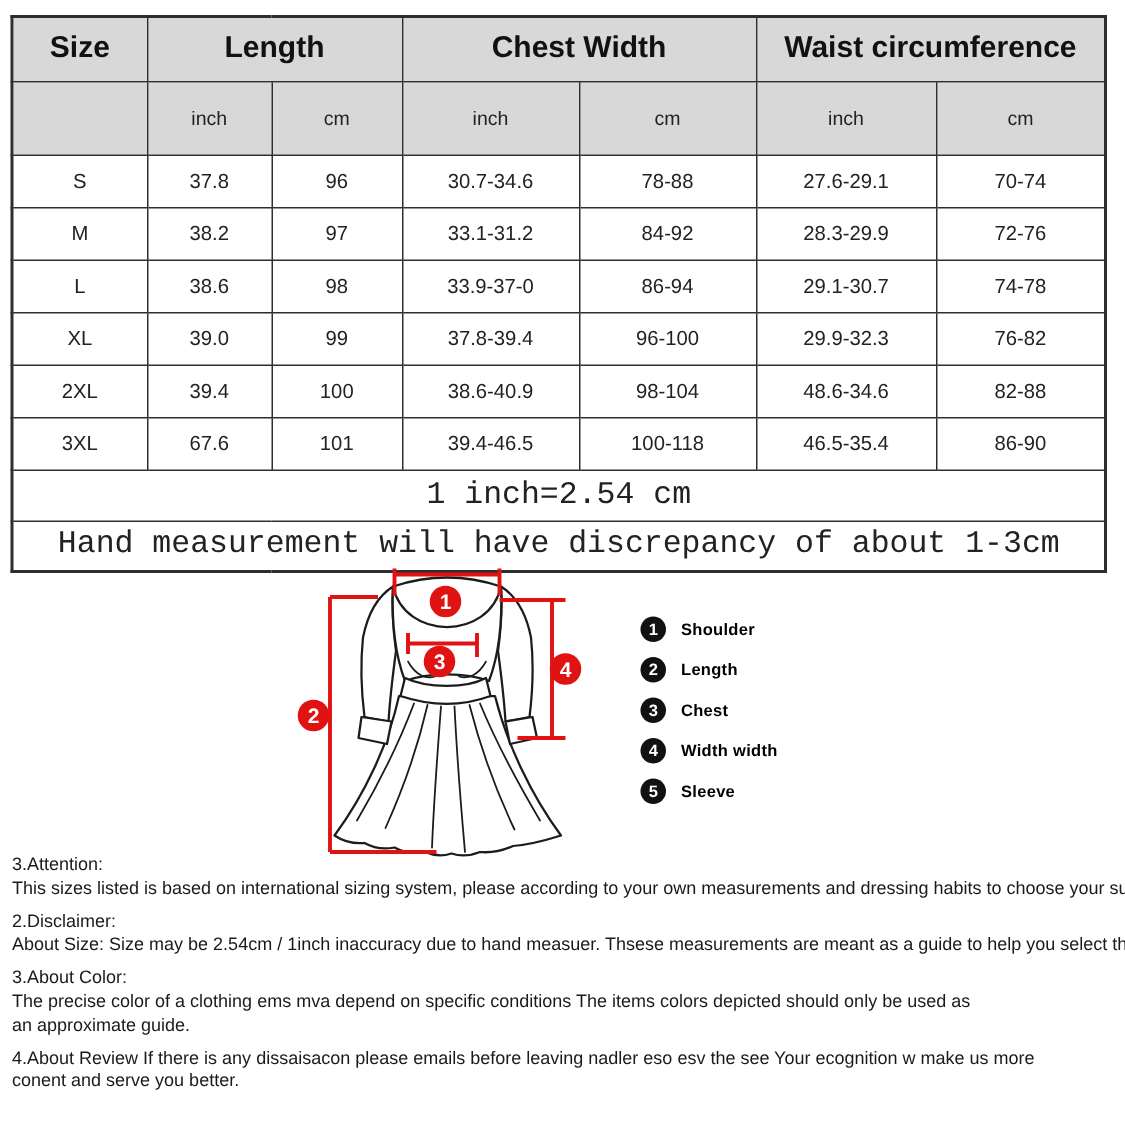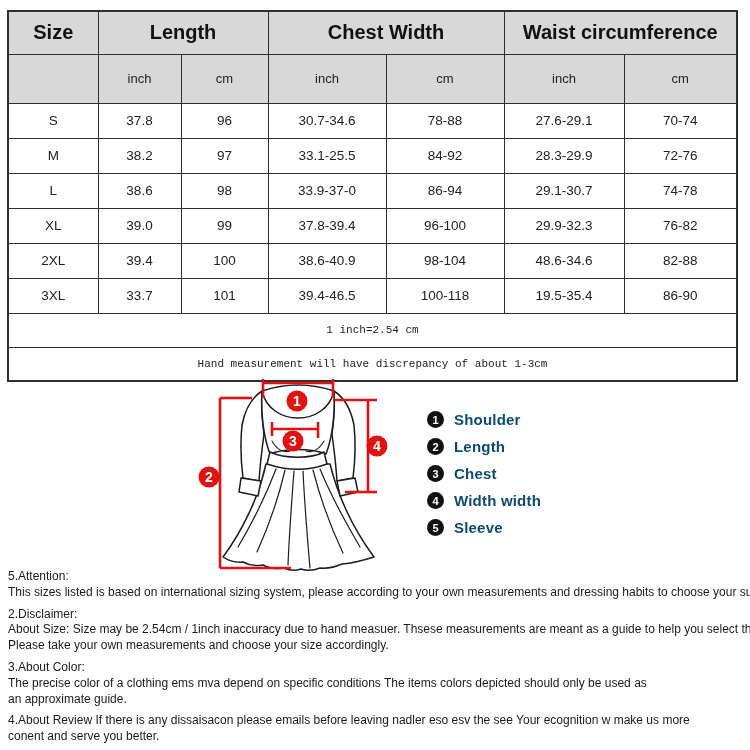--- a/index.html
+++ b/index.html
@@ -17,31 +17,31 @@
     border:1px solid #2e2e2e;text-align:center;vertical-align:middle;
     padding:0;overflow:hidden;white-space:nowrap;
   }
   tr.head-row{height:43px;}
   tr.head-row th{background:#d8d8d8;font-size:20px;font-weight:bold;color:#111;}
   tr.unit-row{height:49px;}
   tr.unit-row td{background:#d8d8d8;font-size:13px;color:#222;}
   tr.data-row{height:35px;}
   tr.data-row td{font-size:13.5px;color:#222;background:#fff;}
   tr.note-row{height:34px;}
-  tr.note-row td{font-family:"Liberation Mono", monospace;font-size:11px;color:#222;background:#fff;}
+  tr.note-row td{font-family:"Liberation Mono", monospace;font-size:21px;color:#222;background:#fff;}
   
   .diagram-svg{position:absolute;left:195px;top:370px;width:210px;height:212px;}
   .legend{position:absolute;left:427px;top:406px;width:150px;}
   .legend-item{display:flex;align-items:center;height:27px;}
   .legend-bullet{
     width:17px;height:17px;border-radius:50%;background:#111;color:#fff;
     font-size:11px;font-weight:bold;display:flex;align-items:center;justify-content:center;
     flex:0 0 17px;
   }
-  .legend-label{margin-left:10px;font-size:15px;font-weight:bold;color:#0c4a6e;letter-spacing:.2px;}
+  .legend-label{margin-left:10px;font-size:11px;font-weight:bold;color:#000000;letter-spacing:.2px;}
   
   .notes{position:absolute;left:8px;top:569px;width:740px;font-size:12px;line-height:15.8px;color:#1a1a1a;}
   .note-block{margin-bottom:6px;}
   .note-line{white-space:nowrap;}
 </style>
 </head>
 <body>
 
 <div class="size-table-wrap">
   <table class="size-table">
@@ -76,21 +76,21 @@
         <td>96</td>
         <td>30.7-34.6</td>
         <td>78-88</td>
         <td>27.6-29.1</td>
         <td>70-74</td>
       </tr>
       <tr class="data-row">
         <td>M</td>
         <td>38.2</td>
         <td>97</td>
-        <td>33.1-25.5</td>
+        <td>33.1-31.2</td>
         <td>84-92</td>
         <td>28.3-29.9</td>
         <td>72-76</td>
       </tr>
       <tr class="data-row">
         <td>L</td>
         <td>38.6</td>
         <td>98</td>
         <td>33.9-37-0</td>
         <td>86-94</td>
@@ -110,25 +110,25 @@
         <td>2XL</td>
         <td>39.4</td>
         <td>100</td>
         <td>38.6-40.9</td>
         <td>98-104</td>
         <td>48.6-34.6</td>
         <td>82-88</td>
       </tr>
       <tr class="data-row">
         <td>3XL</td>
-        <td>33.7</td>
+        <td>67.6</td>
         <td>101</td>
         <td>39.4-46.5</td>
         <td>100-118</td>
-        <td>19.5-35.4</td>
+        <td>46.5-35.4</td>
         <td>86-90</td>
       </tr>
       <tr class="note-row">
         <td colspan="7">1 inch=2.54 cm</td>
       </tr>
       <tr class="note-row">
         <td colspan="7">Hand measurement will have discrepancy of about 1-3cm</td>
       </tr>
     </tbody>
   </table>
@@ -208,27 +208,26 @@
     <span class="legend-label">Width width</span>
   </div>
   <div class="legend-item">
     <span class="legend-bullet">5</span>
     <span class="legend-label">Sleeve</span>
   </div>
 </div>
 
 <div class="notes">
   <div class="note-block">
-    <div class="note-line">5.Attention:</div>
+    <div class="note-line">3.Attention:</div>
     <div class="note-line">This sizes listed is based on international sizing system, please according to your own measurements and dressing habits to choose your suitable size.</div>
   </div>
   <div class="note-block">
     <div class="note-line">2.Disclaimer:</div>
     <div class="note-line">About Size: Size may be 2.54cm / 1inch inaccuracy due to hand measuer. Thsese measurements are meant as a guide to help you select the correct size.</div>
-    <div class="note-line">Please take your own measurements and choose your size accordingly.</div>
   </div>
   <div class="note-block">
     <div class="note-line">3.About Color:</div>
     <div class="note-line">The precise color of a clothing ems mva depend on specific conditions The items colors depicted should only be used as</div>
     <div class="note-line">an approximate guide.</div>
   </div>
   <div class="note-block">
     <div class="note-line">4.About Review If there is any dissaisacon please emails before leaving nadler eso esv the see Your ecognition w make us more</div>
     <div class="note-line">conent and serve you better.</div>
   </div>

